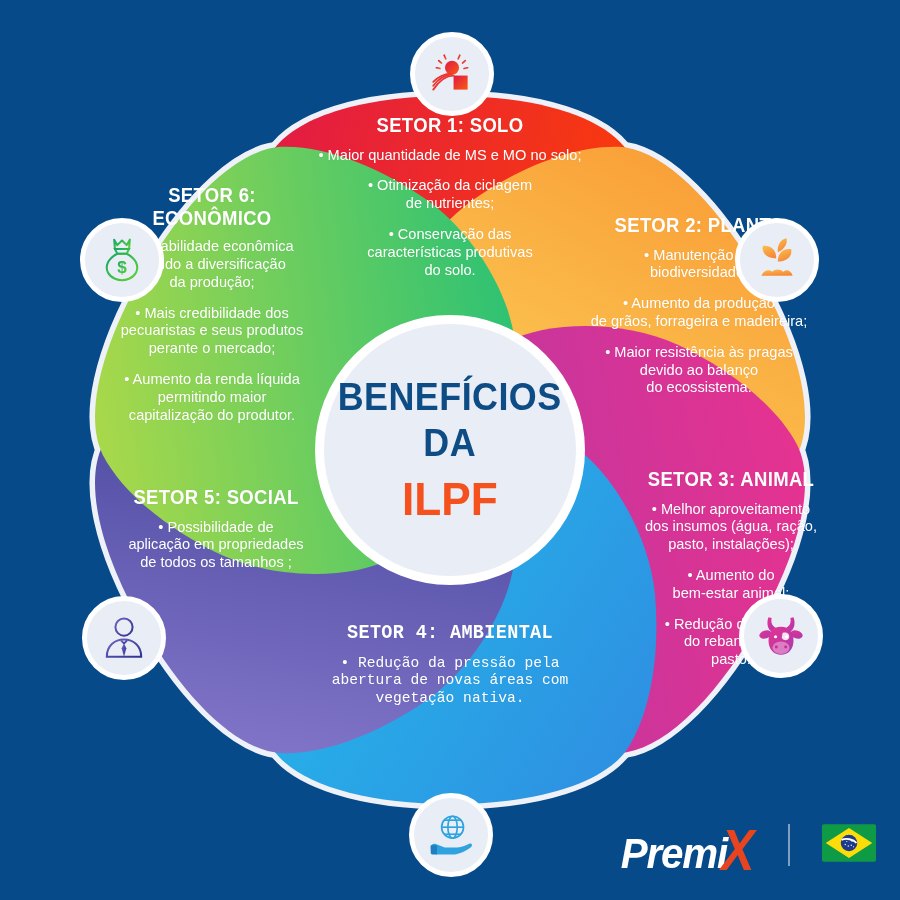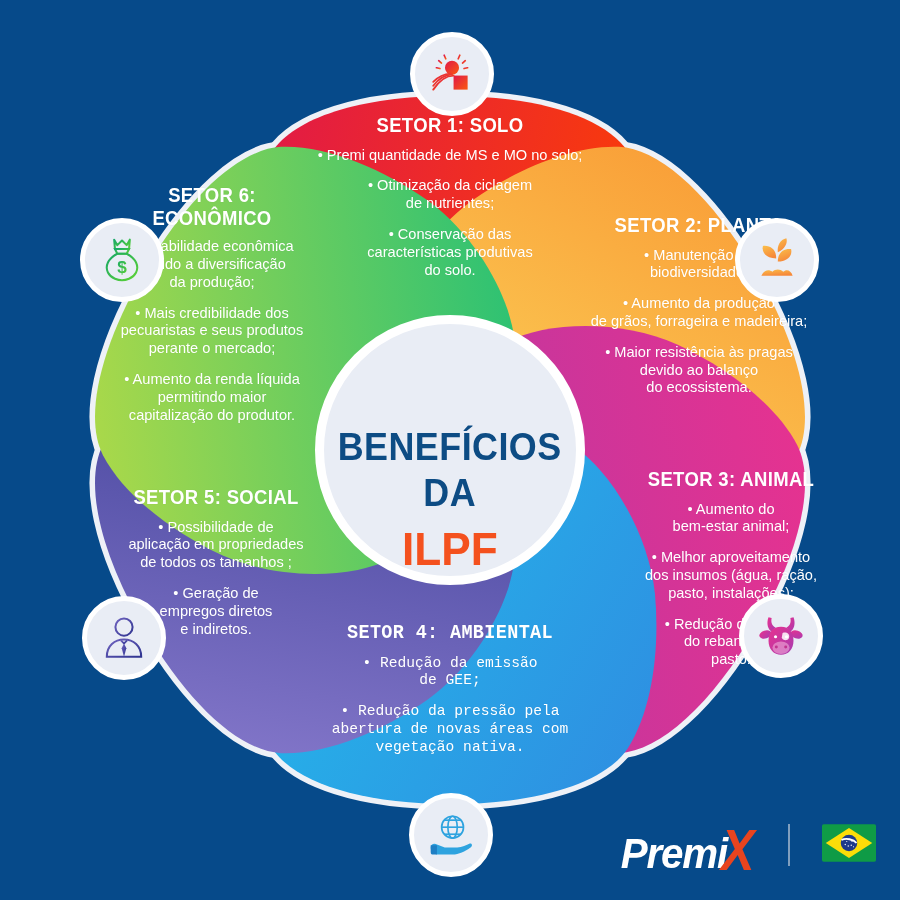--- a/index.html
+++ b/index.html
@@ -43,21 +43,21 @@
   #t-economico{left:86px;top:183px;width:252px;}
 
   
   #center{
     position:absolute;left:315px;top:315px;width:270px;height:270px;
     border-radius:50%;
     background:#e9edf5;
     border:9px solid #ffffff;
     box-sizing:border-box;
     display:flex;flex-direction:column;
-    align-items:center;justify-content:flex-end;
+    align-items:center;justify-content:center;
     z-index:5;
   }
   #center .l1,#center .l2{
     color:#0d4c84;font-weight:bold;letter-spacing:.5px;
   }
   #center .l1{font-size:39px;transform:scaleX(.92);}
   #center .l2{font-size:39px;margin-top:2px;transform:scaleX(.92);}
   #center .l3{
     color:#f4511e;font-weight:bold;font-size:47px;margin-top:6px;
     transform:scaleX(.94);
@@ -166,57 +166,55 @@
 
   <div id="center">
     <div class="l1">BENEFÍCIOS</div>
     <div class="l2">DA</div>
     <div class="l3">ILPF</div>
   </div>
 
   <div class="petal-text" id="t-solo">
     <div class="petal-title">SETOR 1: SOLO</div>
     <div class="petal-body">
-      <p>• Premi quantidade de MS e MO no solo;</p>
+      <p>• Maior quantidade de MS e MO no solo;</p>
       <p>• Otimização da ciclagem<br>de nutrientes;</p>
       <p>• Conservação das<br>características produtivas<br>do solo.</p>
     </div>
   </div>
 
   <div class="petal-text" id="t-planta">
     <div class="petal-title">SETOR 2: PLANTA</div>
     <div class="petal-body">
       <p>• Manutenção da<br>biodiversidade;</p>
       <p>• Aumento da produção<br>de grãos, forrageira e madeireira;</p>
       <p>• Maior resistência às pragas<br>devido ao balanço<br>do ecossistema.</p>
     </div>
   </div>
 
   <div class="petal-text" id="t-animal">
     <div class="petal-title">SETOR 3: ANIMAL</div>
     <div class="petal-body">
+      <p>• Melhor aproveitamento<br>dos insumos (água, ração,<br>pasto, instalações);</p>
       <p>• Aumento do<br>bem-estar animal;</p>
-      <p>• Melhor aproveitamento<br>dos insumos (água, ração,<br>pasto, instalações);</p>
       <p>• Redução do tempo<br>do rebanho no<br>pasto.</p>
     </div>
   </div>
 
   <div class="petal-text" id="t-ambiental">
     <div class="petal-title">SETOR 4: AMBIENTAL</div>
     <div class="petal-body">
-      <p>• Redução da emissão<br>de GEE;</p>
       <p>• Redução da pressão pela<br>abertura de novas áreas com<br>vegetação nativa.</p>
     </div>
   </div>
 
   <div class="petal-text" id="t-social">
     <div class="petal-title">SETOR 5: SOCIAL</div>
     <div class="petal-body">
       <p>• Possibilidade de<br>aplicação em propriedades<br>de todos os tamanhos ;</p>
-      <p>• Geração de<br>empregos diretos<br>e indiretos.</p>
     </div>
   </div>
 
   <div class="petal-text" id="t-economico">
     <div class="petal-title two-line">
       <div>SETOR 6:</div>
       <div>ECONÔMICO</div>
     </div>
     <div class="petal-body">
       <p>• Estabilidade econômica<br>devido a diversificação<br>da produção;</p>

